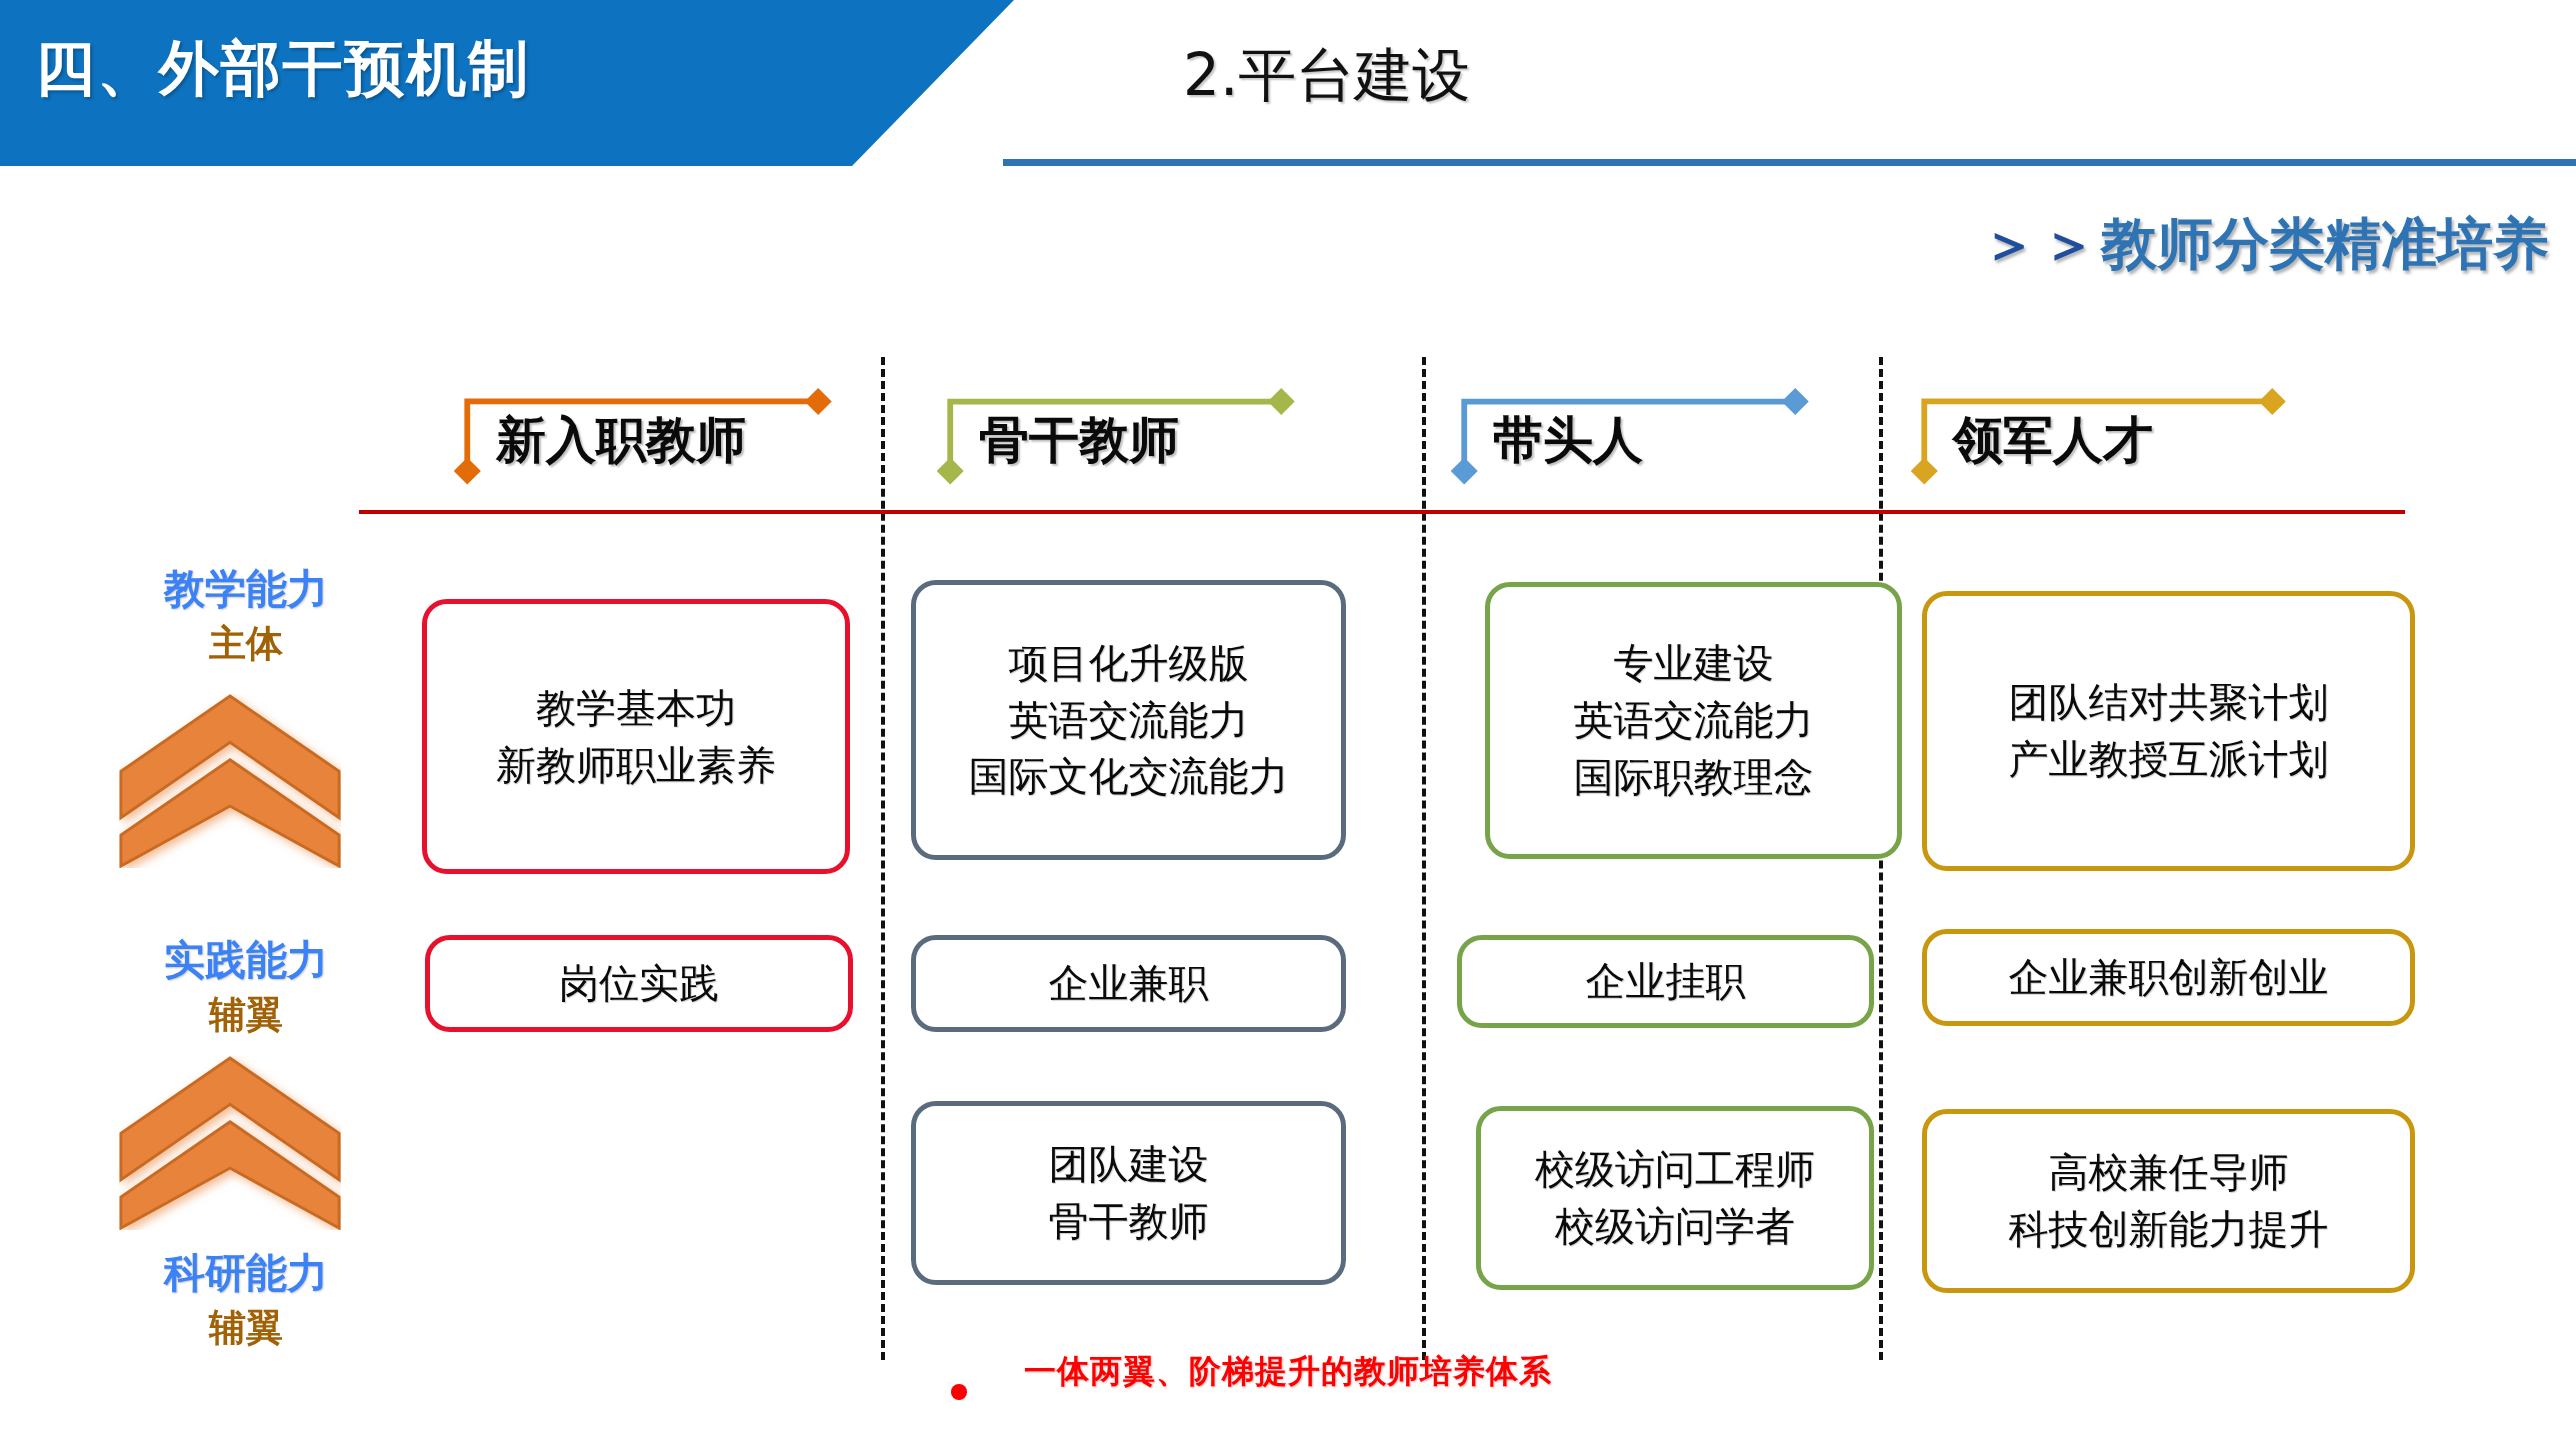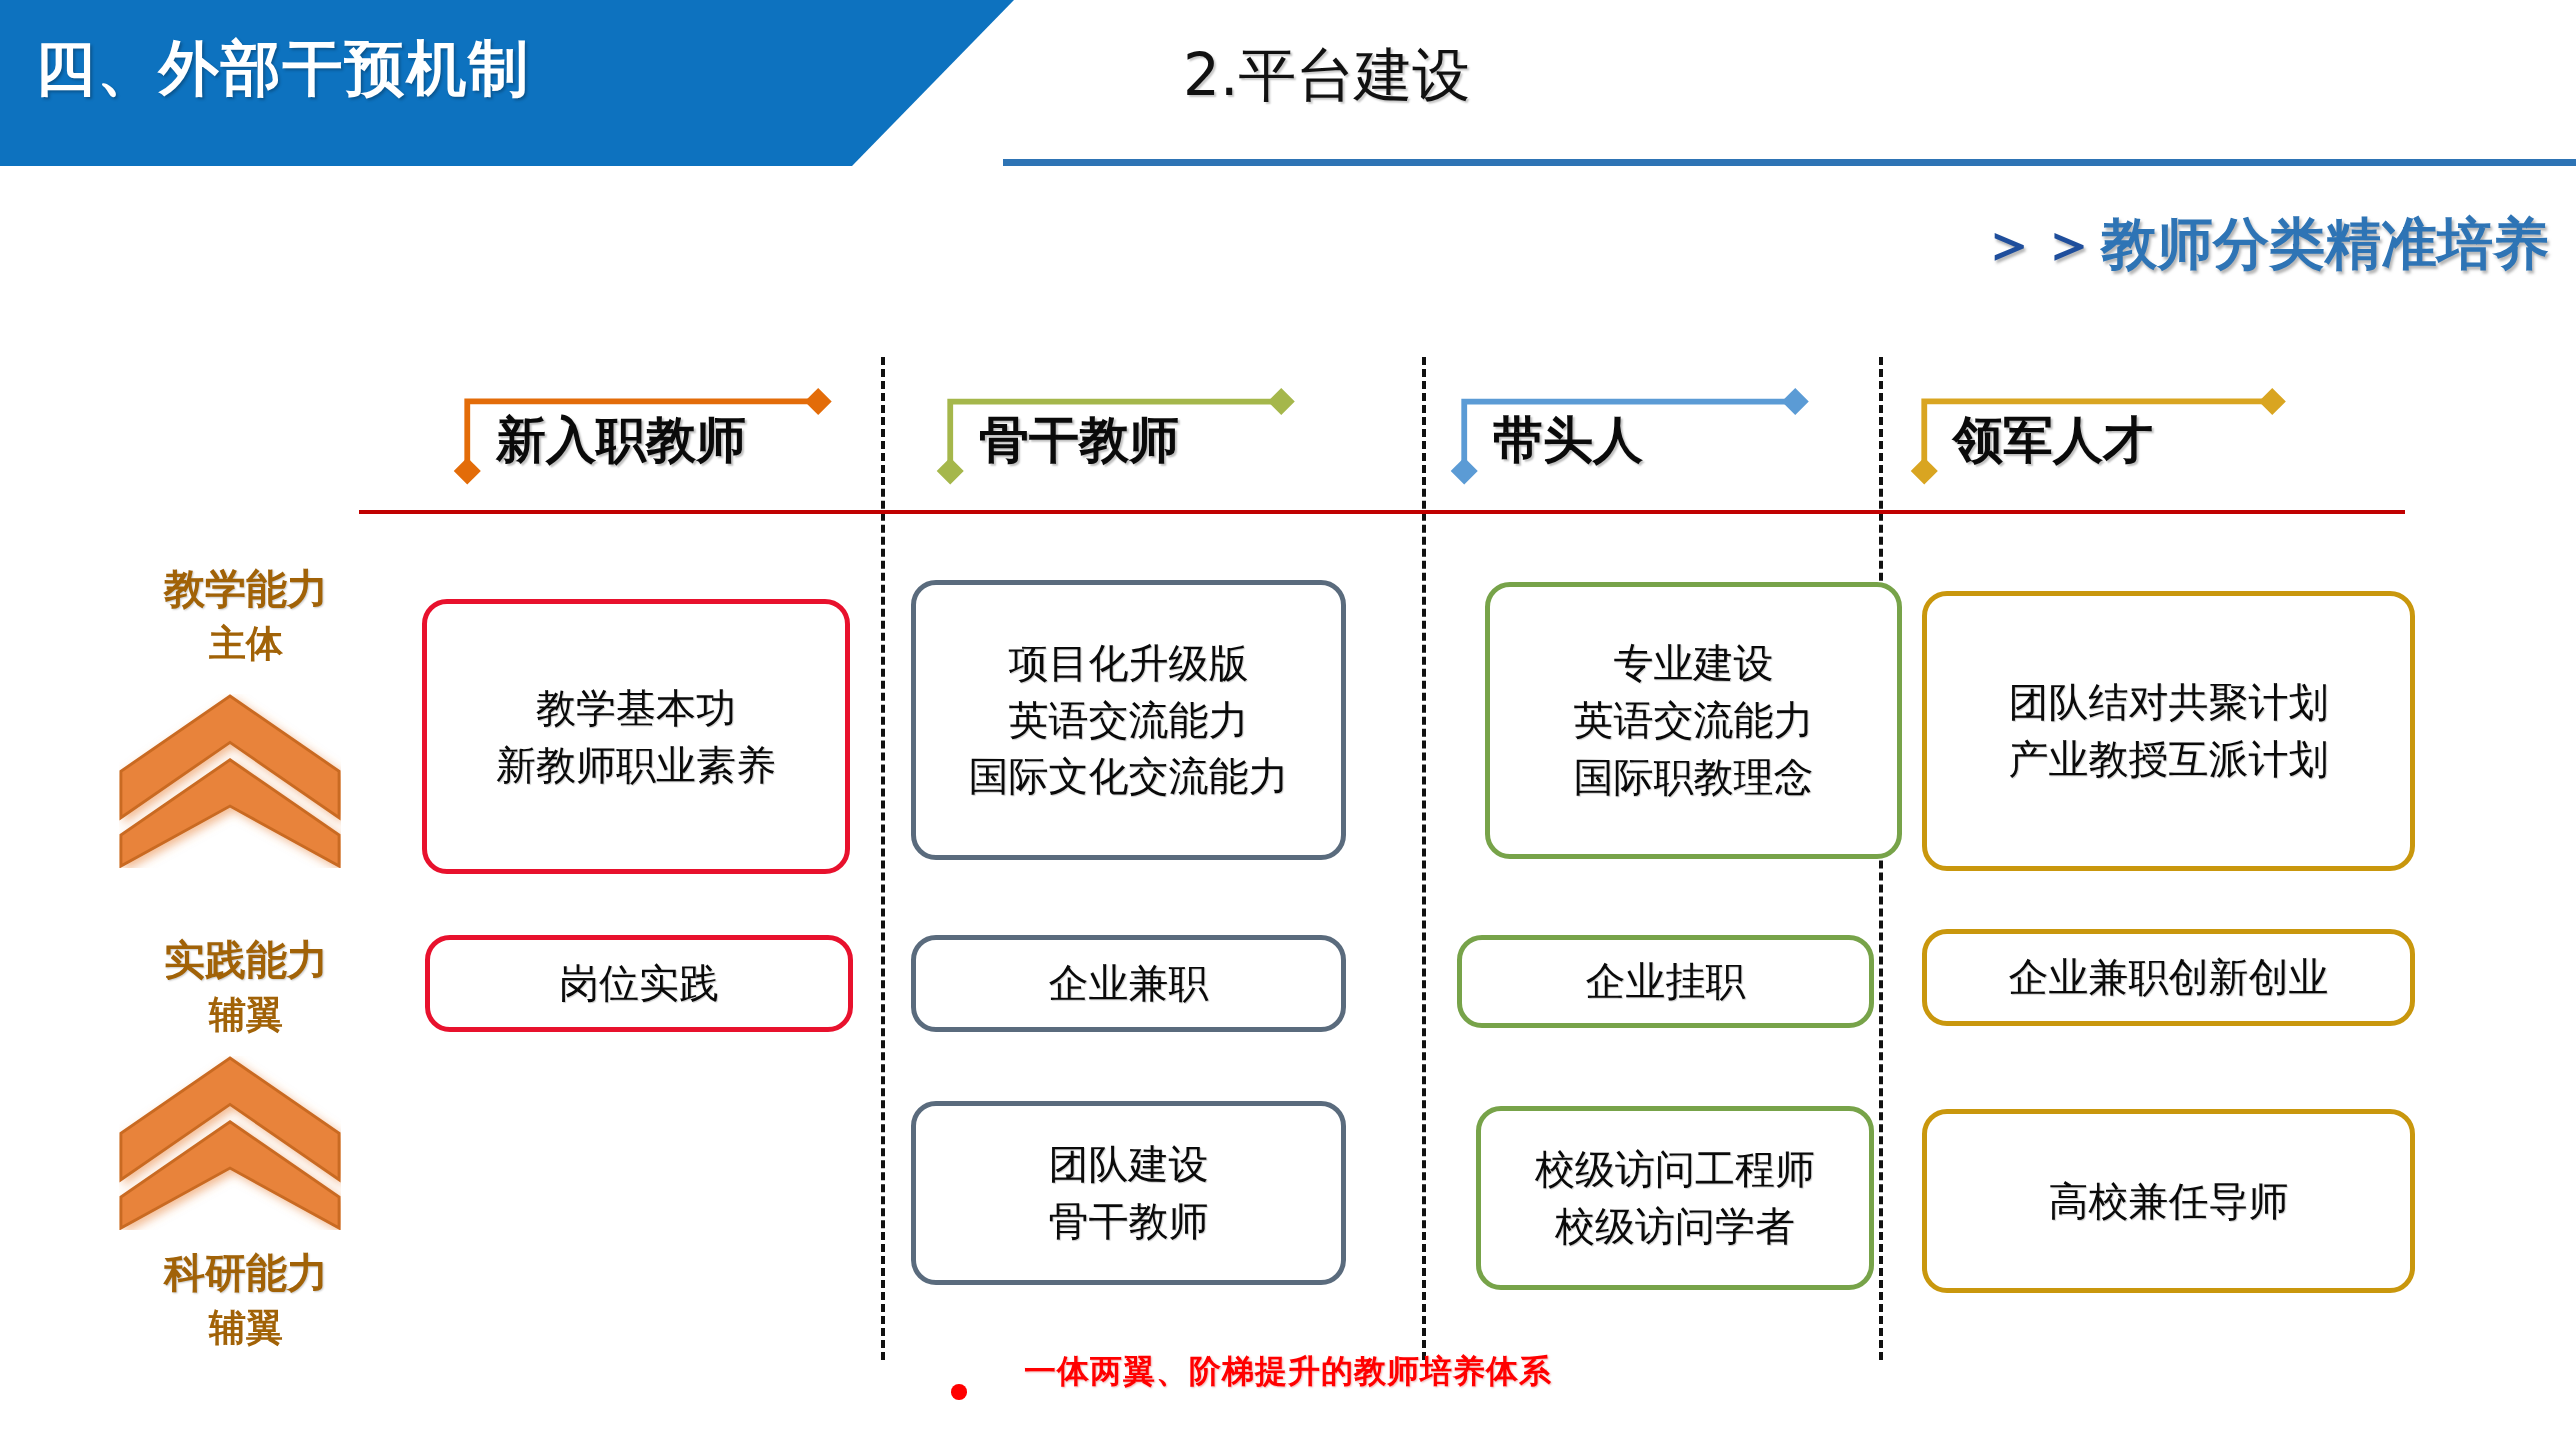--- a/index.html
+++ b/index.html
@@ -122,21 +122,21 @@
   .row-label {
     position: absolute;
     text-align: center;
     width: 290px;
     font-family: "DejaVu Sans", "Liberation Sans", sans-serif;
   }
   .row-label .rl-main {
     display: block;
     font-size: 41px;
     font-weight: bold;
-    color: #a16207;
+    color: #3b82f6;
     white-space: nowrap;
     text-shadow: 1px 1px 1.9px rgba(0,0,0,0.22);
   }
   .row-label .rl-sub {
     display: block;
     font-size: 37px;
     font-weight: bold;
     color: #a16207;
     white-space: nowrap;
     margin-top: 1.9px;
@@ -332,17 +332,18 @@
   <div class="line">骨干教师</div>
 </div>
 
 <div class="box" style="left:1476px; top:1106px; width:398px; height:184px; border-color:#77A349">
   <div class="line">校级访问工程师</div>
   <div class="line">校级访问学者</div>
 </div>
 
 <div class="box" style="left:1922px; top:1109px; width:493px; height:184px; border-color:#C9970D">
   <div class="line">高校兼任导师</div>
+  <div class="line">科技创新能力提升</div>
 </div>
 
 <div id="footer-bullet"></div>
 <div id="footer-text">一体两翼、阶梯提升的教师培养体系</div>
 
 
 </body></html>

